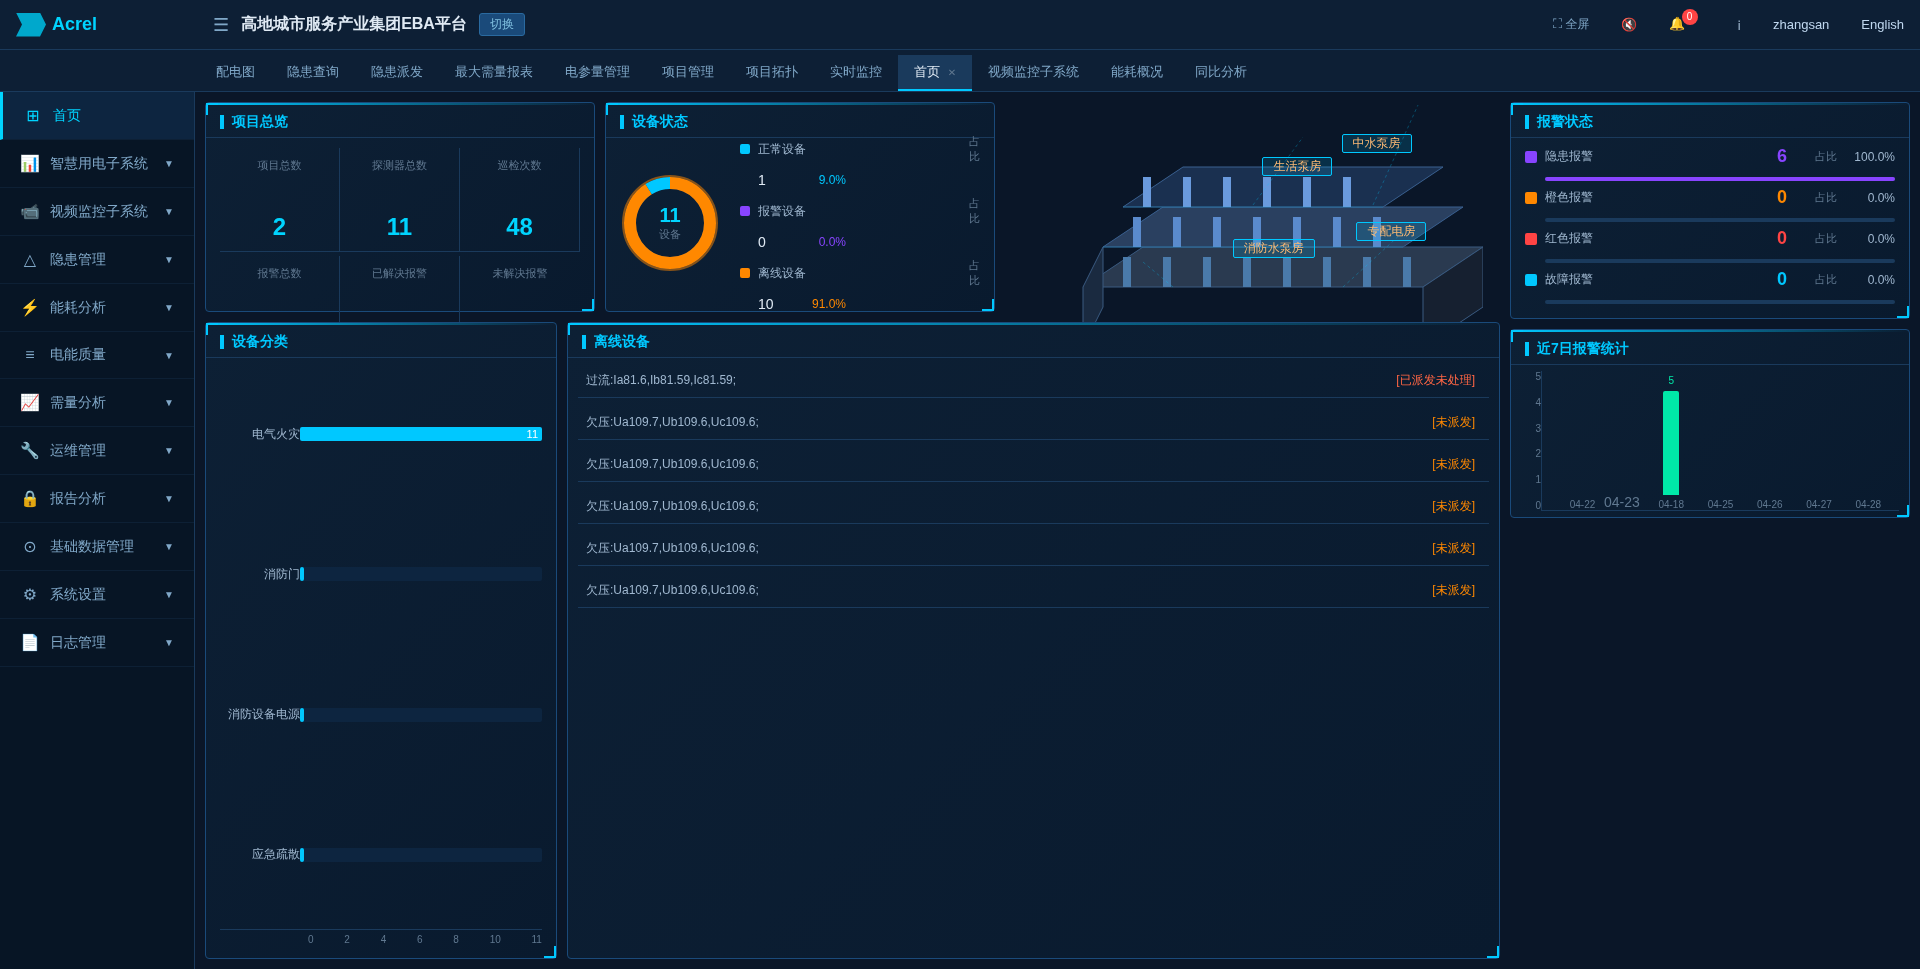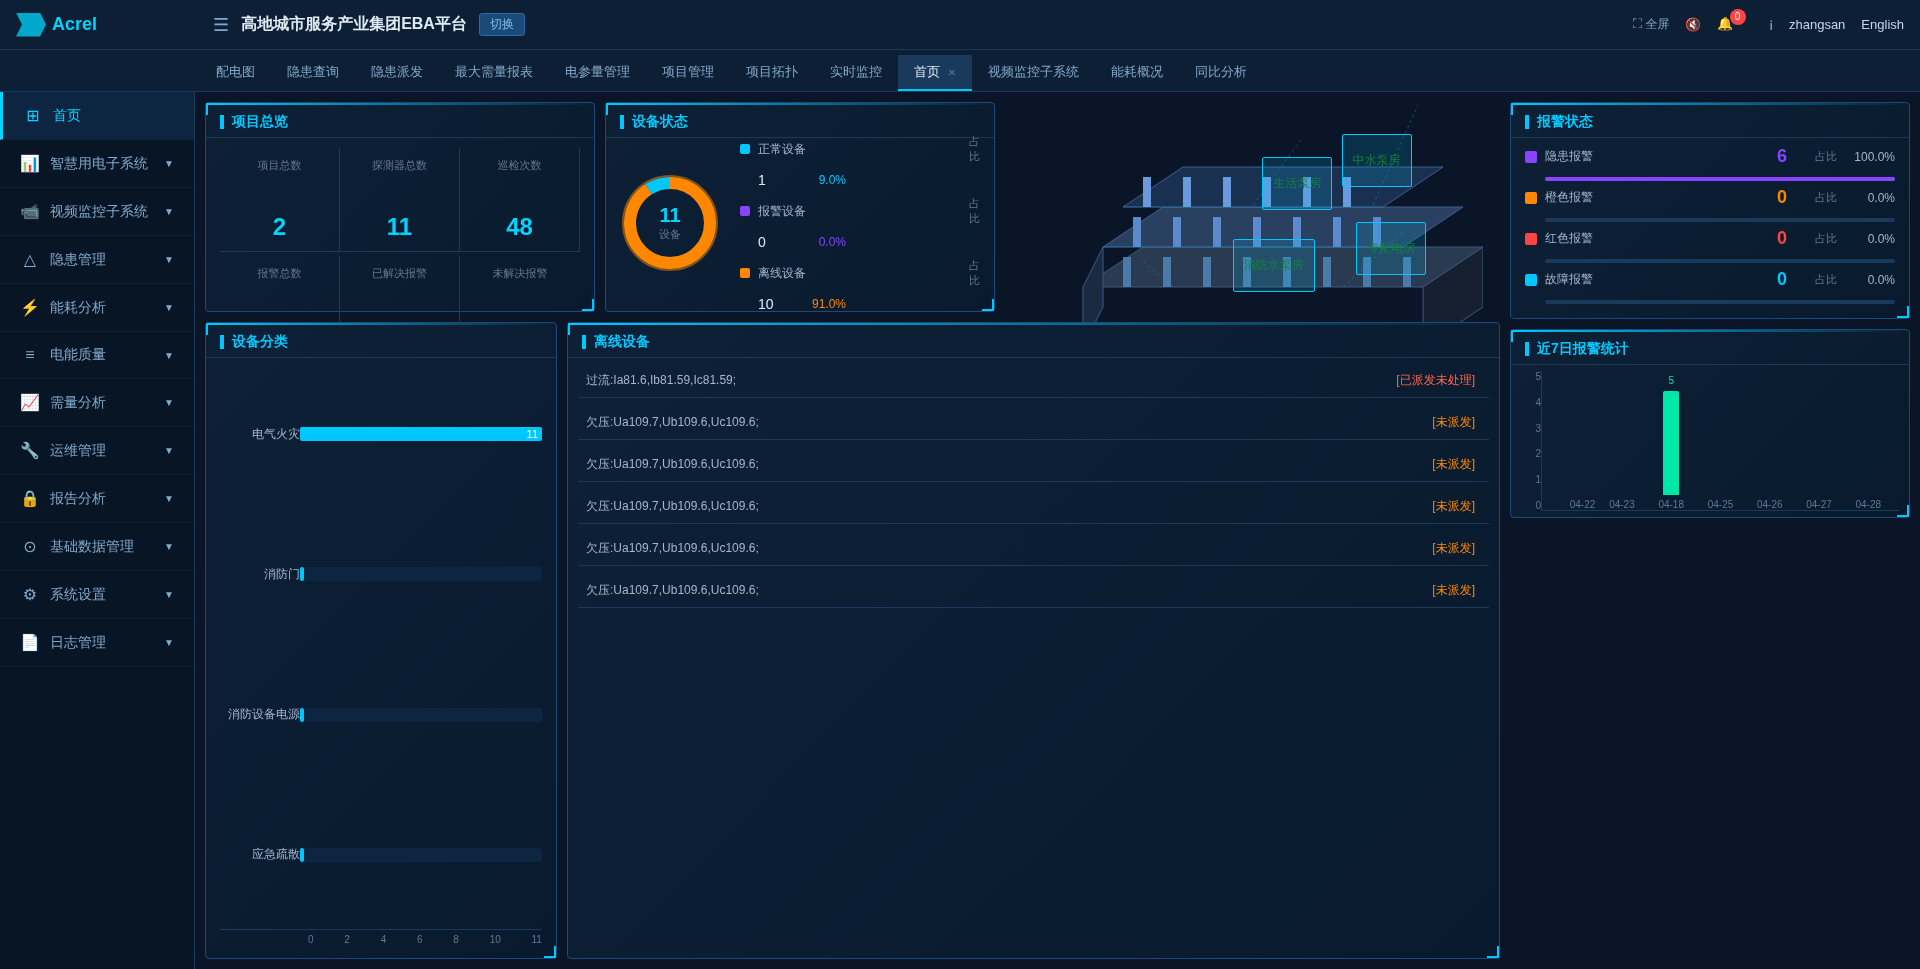--- a/index.html
+++ b/index.html
@@ -47,21 +47,21 @@
       color: #80c0e0;
       padding: 2px 10px;
       border-radius: 3px;
       font-size: 12px;
       cursor: pointer;
     }
     .top-right {
       margin-left: auto;
       display: flex;
       align-items: center;
-      gap: 16px;
+      gap: 32px;
       color: #a0b8d0;
       font-size: 13px;
     }
     .badge {
       background: #ff4444;
       color: white;
       border-radius: 50%;
       width: 16px;
       height: 16px;
       font-size: 10px;
@@ -277,22 +277,22 @@
       flex: 1;
       position: relative;
       display: flex;
       align-items: center;
       justify-content: center;
     }
     .building-label {
       position: absolute;
       background: rgba(0,200,255,0.15);
       border: 1px solid #00c8ff;
-      color: #15803d;
-      padding: 17px 10px;
+      color: #fdba74;
+      padding: 0 10px;
       border-radius: 2px;
       font-size: 12px;
       cursor: pointer;
       white-space: nowrap;
     }
 
     
     .right-panels {
       width: 400px;
       flex-shrink: 0;
@@ -772,21 +772,21 @@
                 <span>0</span>
               </div>
 
               <div style="flex:1;border-left:1px solid #1a3a5c;border-bottom:1px solid #1a3a5c;display:flex;align-items:flex-end;gap:4px;padding:0 8px;">
                 <div style="flex:1;display:flex;flex-direction:column;align-items:flex-end;">
                   <div style="width:16px;height:0px;background:#00e8a8;border-radius:2px 2px 0 0;position:relative;"></div>
                   <span style="font-size:10px;color:#607890;margin-top:4px;">04-22</span>
                 </div>
                 <div style="flex:1;display:flex;flex-direction:column;align-items:center;">
                   <div style="width:16px;height:0px;background:#00e8a8;border-radius:2px 2px 0 0;position:relative;"></div>
-                  <span style="font-size:10px;color:#607890;margin-top:4px;">04-23</span>
+                  <span style="font-size:14px;color:#607890;margin-top:4px;">04-23</span>
                 </div>
                 <div style="flex:1;display:flex;flex-direction:column;align-items:center;">
                   <div style="width:16px;height:104px;background:#00e8a8;border-radius:2px 2px 0 0;position:relative;">
                     <span style="position:absolute;top:-16px;left:50%;transform:translateX(-50%);font-size:10px;color:#00e8a8;">5</span>
                   </div>
                   <span style="font-size:10px;color:#607890;margin-top:4px;">04-18</span>
                 </div>
                 <div style="flex:1;display:flex;flex-direction:column;align-items:center;">
                   <div style="width:16px;height:0px;background:#00e8a8;border-radius:2px 2px 0 0;"></div>
                   <span style="font-size:10px;color:#607890;margin-top:4px;text-align:center;">04-25</span>

